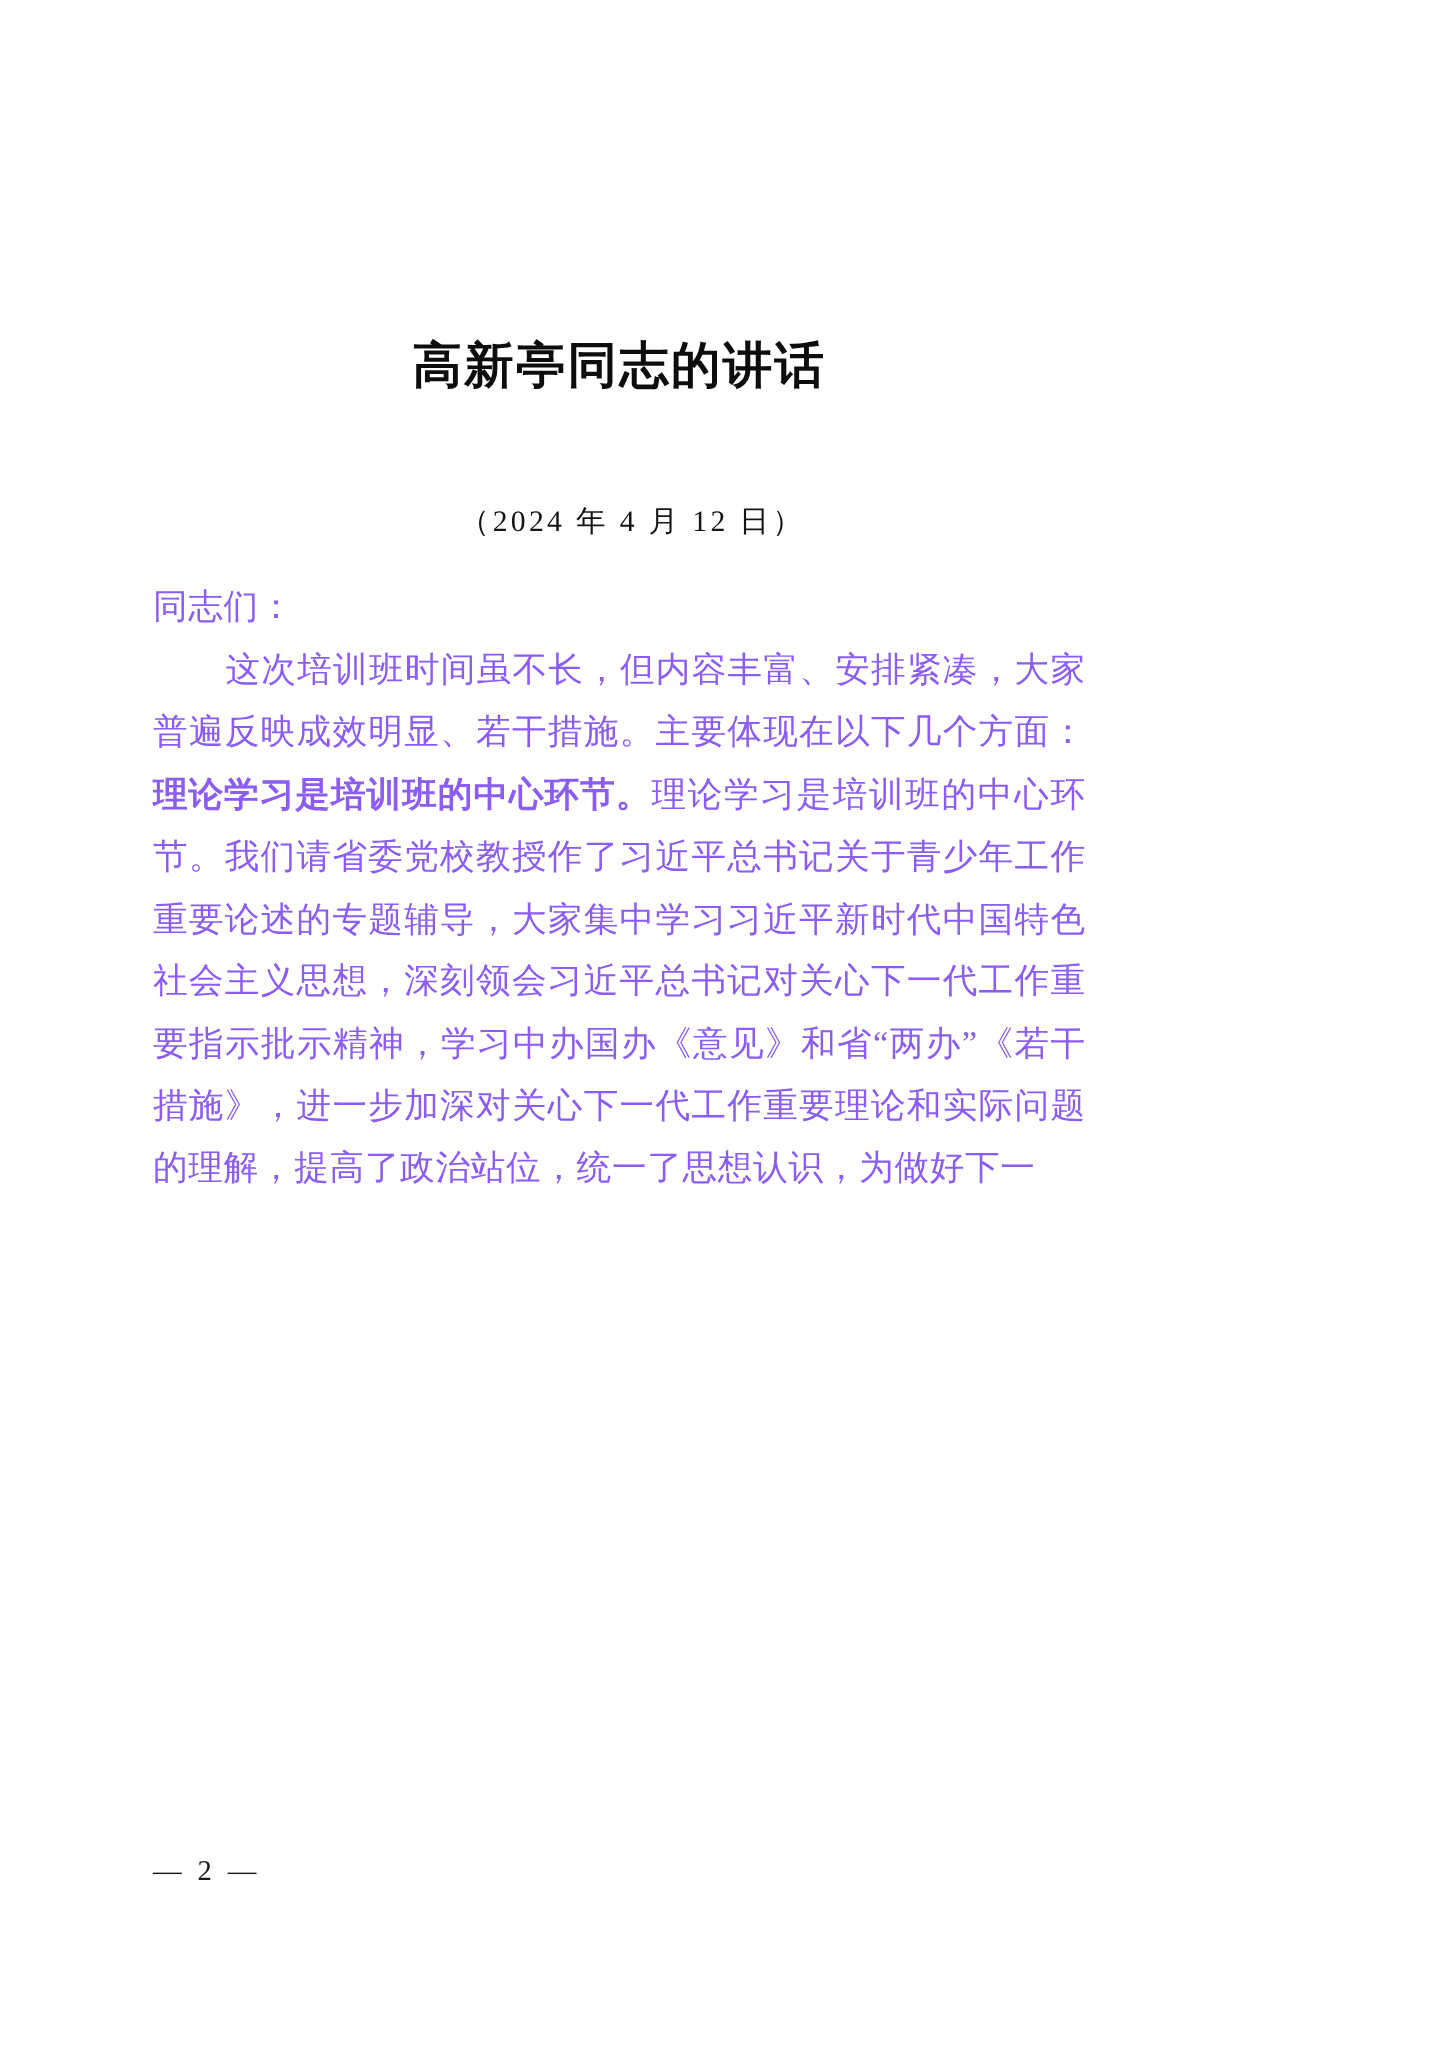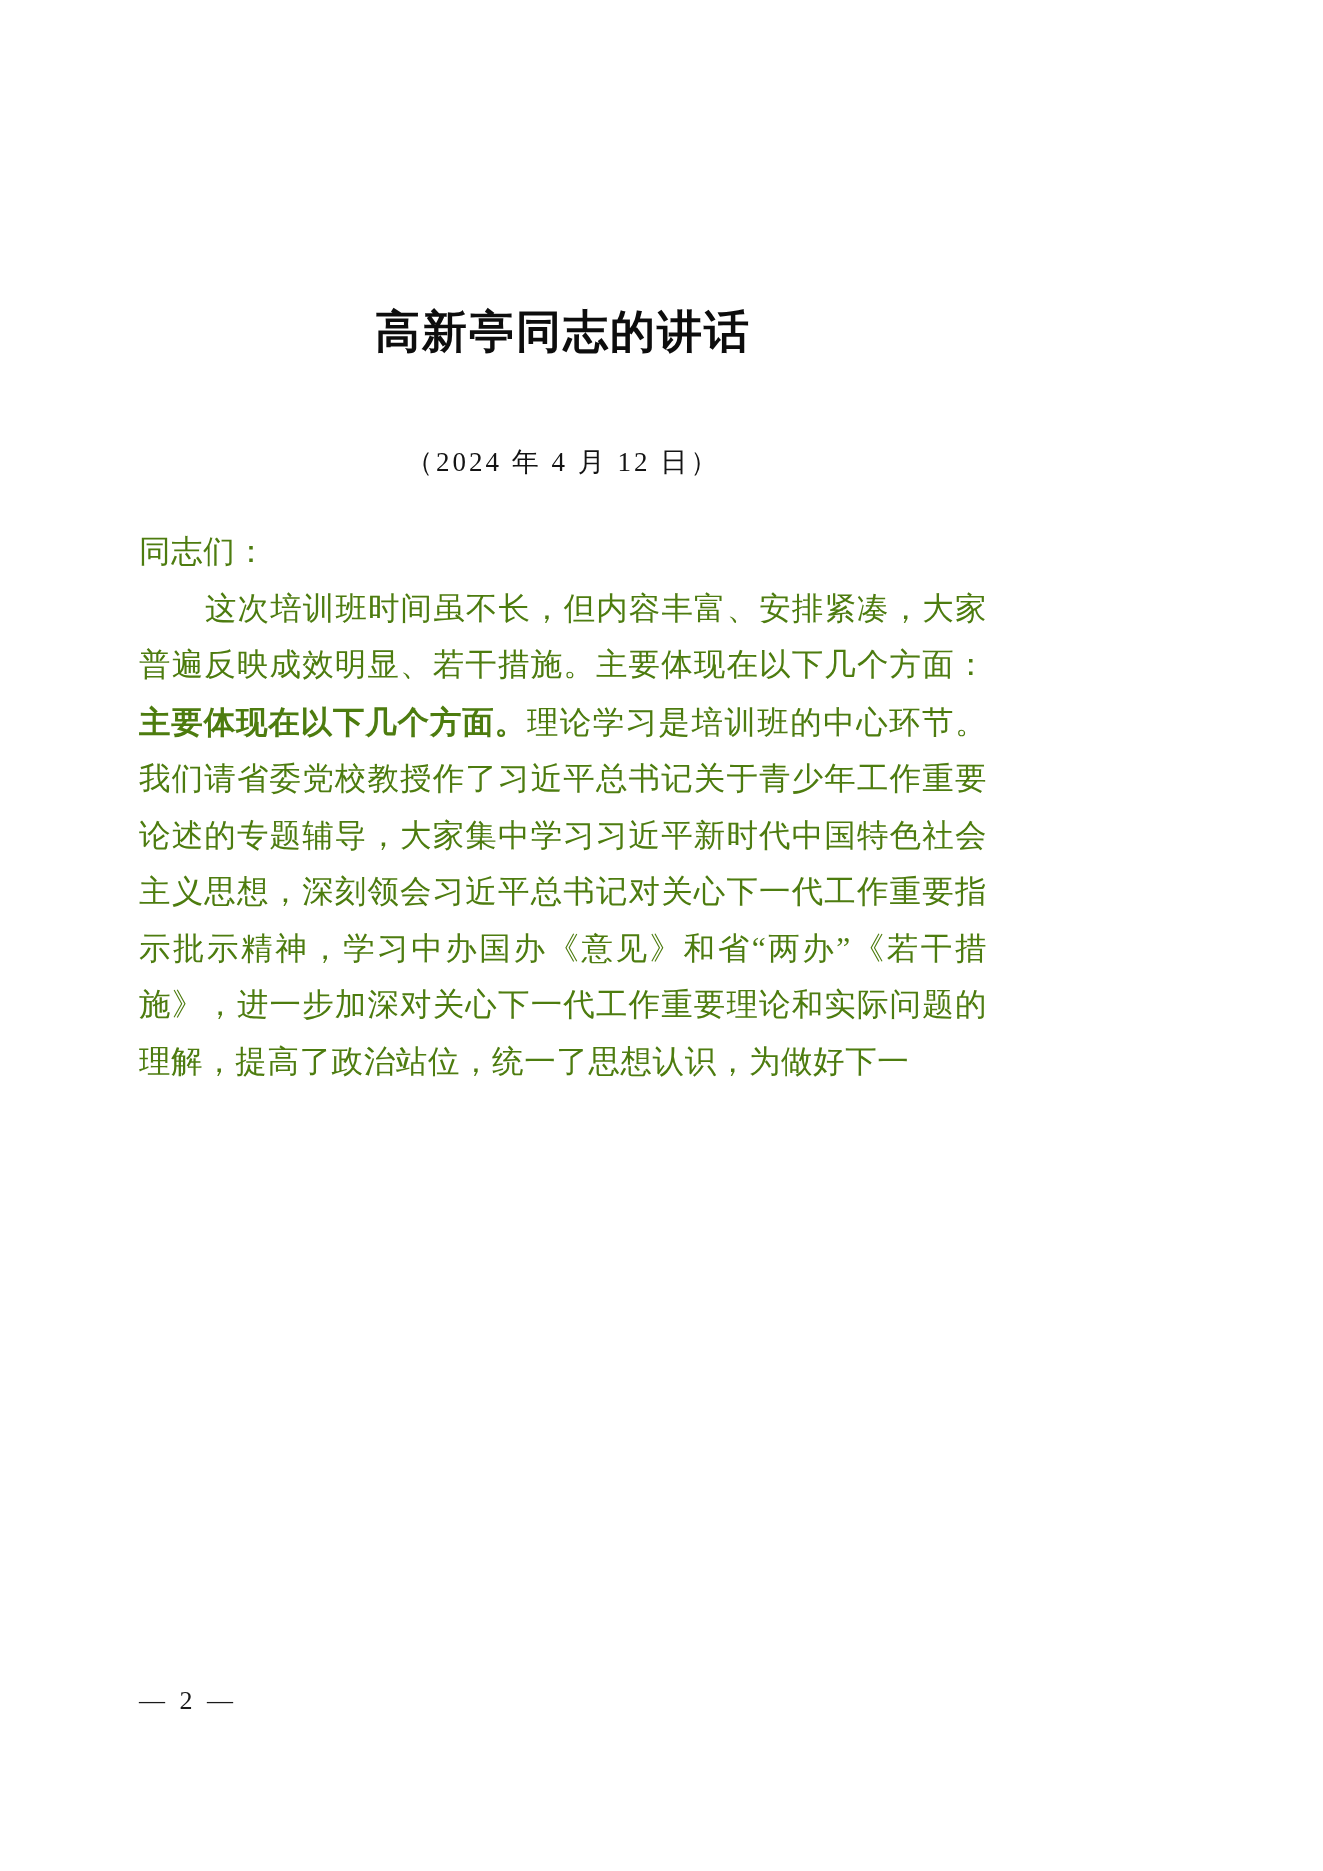--- a/index.html
+++ b/index.html
@@ -43,21 +43,21 @@
     letter-spacing: 2px;
     line-height: 1.1;
     color: #0d0d0d;
     position: absolute;
     top: 308px;
     left: 0;
     width: 848px;
   }
 
   .doc-date {
-    margin: 0;
+    margin: 12px;
     padding: 0;
     text-align: center;
     font-family: "Liberation Serif", "DejaVu Serif", serif;
     font-size: 27px;
     letter-spacing: 3px;
     line-height: 1.1;
     color: #141414;
     position: absolute;
     top: 448px;
     left: 0;
@@ -70,21 +70,21 @@
     left: 0;
     width: 848px;
   }
 
   p.para {
     margin: 0 0 0 0;
     padding: 0;
     font-family: "Liberation Serif", "DejaVu Serif", serif;
     font-size: 31.5px;
     line-height: 56.5px;
-    color: #4d7c0f;
+    color: #8b5cf6;
     text-align: justify;
     text-justify: inter-character;
     letter-spacing: 0.6px;
     text-indent: 0;
   }
 
   p.para.indent {
     text-indent: 66px;
   }
 
@@ -130,20 +130,20 @@
 
     <div class="doc-date">（2024 年 4 月 12 日）</div>
 
     <div class="body-block">
 
       <p class="para">同志们：</p>
 
 
 
       <p class="para indent">
-        <span>这次培训班时间虽不长，但内容丰富、安排紧凑，大家普遍反映成效明显、若干措施。主要体现在以下几个方面：</span><span class="b-run">主要体现在以下几个方面。</span><span>理论学习是培训班的中心环节。我们请省委党校教授作了习近平总书记关于青少年工作重要论述的专题辅导，大家集中学习习近平新时代中国特色社会主义思想，深刻领会习近平总书记对关心下一代工作重要指示批示精神，学习中办国办《意见》和省“两办”《若干措施》，进一步加深对关心下一代工作重要理论和实际问题的理解，提高了政治站位，统一了思想认识，为做好下一</span>
+        <span>这次培训班时间虽不长，但内容丰富、安排紧凑，大家普遍反映成效明显、若干措施。主要体现在以下几个方面：</span><span class="b-run">理论学习是培训班的中心环节。</span><span>理论学习是培训班的中心环节。我们请省委党校教授作了习近平总书记关于青少年工作重要论述的专题辅导，大家集中学习习近平新时代中国特色社会主义思想，深刻领会习近平总书记对关心下一代工作重要指示批示精神，学习中办国办《意见》和省“两办”《若干措施》，进一步加深对关心下一代工作重要理论和实际问题的理解，提高了政治站位，统一了思想认识，为做好下一</span>
       </p>
 
     </div>
   </div>
 
   <div class="page-number">— 2 —</div>
 </div>
 
 </body></html>

